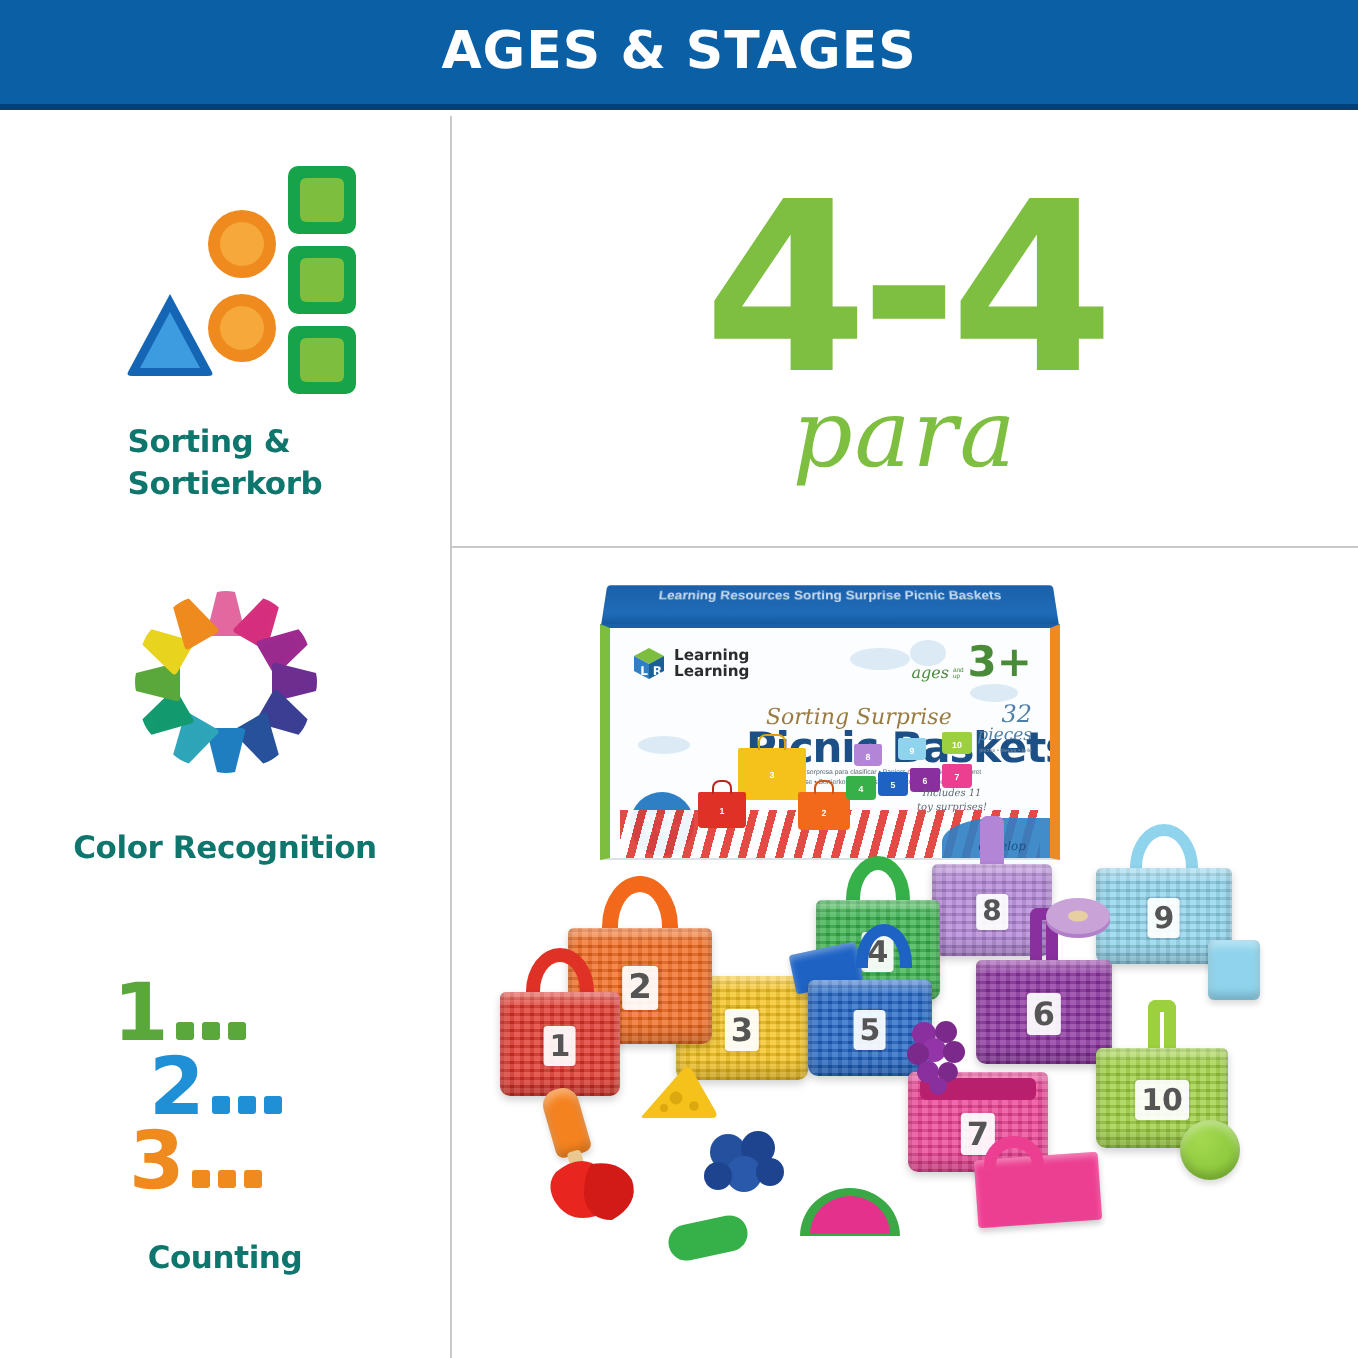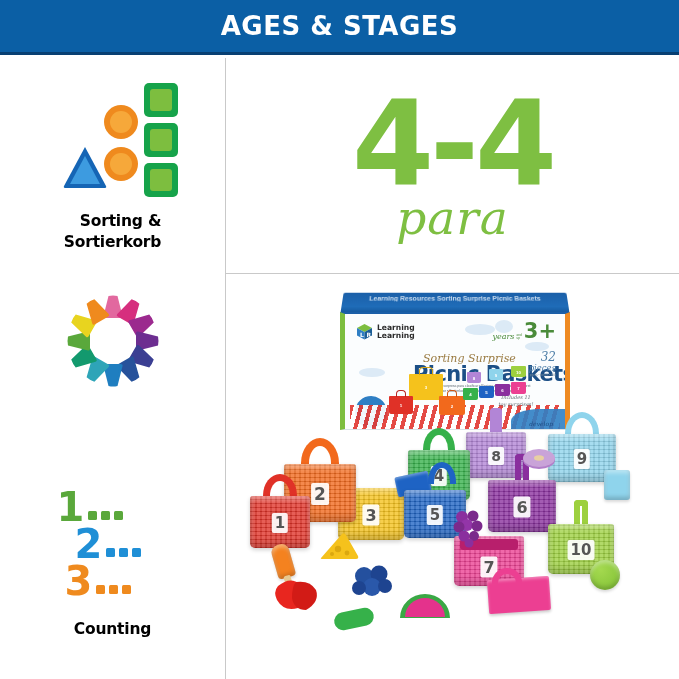--- a/index.html
+++ b/index.html
@@ -38,24 +38,24 @@
   #left-col {
     position:absolute; left:0; top:58px; width:225px; height:621px;
   }
   .skill {
     position:absolute; left:0; width:225px;
     display:flex; flex-direction:column; align-items:center;
   }
   .skill-art { height:135px; display:flex; align-items:center; justify-content:center; }
   .skill-label {
     margin-top:6px;
-    text-align:right;
+    text-align:left;
     font-size:15.5px;
     font-weight:bold;
-    color:#000000;
+    color:#0f766e;
     line-height:1.35;
     font-family:"DejaVu Sans", sans-serif;
     letter-spacing:-0.2px;
   }
 
   
   #age-panel {
     position:absolute; left:226px; top:58px; width:453px; height:215px;
     display:flex; flex-direction:column; align-items:center; justify-content:center;
   }
@@ -78,21 +78,21 @@
   }
 
   
   #product-panel {
     position:absolute; left:226px; top:274px; width:453px; height:405px;
     overflow:hidden;
   }
 
   
   #box {
-    position:absolute; left:74px; top:16px; width:230px; height:140px;margin-left:40px;
+    position:absolute; left:74px; top:16px; width:230px; height:140px;
   }
   #box-topband {
     position:absolute; left:0; top:0; width:100%; height:26px;
     background:linear-gradient(180deg,#1b5fa8 0%, #1f6cb8 60%, #0f4e8f 100%);
     transform: perspective(300px) rotateX(22deg);
     transform-origin: bottom center;
     border-radius:2px 2px 0 0;
   }
   #box-topband-text {
     position:absolute; left:8px; top:3px; right:8px;
@@ -367,20 +367,23 @@
           <div style="position: absolute; width: 22px; height: 24px; left: 11.5551px; top: 23px; transform: rotate(300deg);"><svg width="22" height="24" viewBox="0 0 22 24">
               <path d="M6.5 1 Q11 0 15.5 1 L20.5 21 Q21 23 18.5 23 L3.5 23 Q1 23 1.5 21 Z" fill="#e8d41f"></path>
               <path d="M8 6 Q11 5 14 6 L17.5 19.5 Q17.8 21 16 21 L6 21 Q4.2 21 4.5 19.5 Z" fill="#e8d41f" opacity=".45"></path>
             </svg></div>
           <div style="position: absolute; width: 22px; height: 24px; left: 24px; top: 10.5551px; transform: rotate(330deg);"><svg width="22" height="24" viewBox="0 0 22 24">
               <path d="M6.5 1 Q11 0 15.5 1 L20.5 21 Q21 23 18.5 23 L3.5 23 Q1 23 1.5 21 Z" fill="#ef8a1e"></path>
               <path d="M8 6 Q11 5 14 6 L17.5 19.5 Q17.8 21 16 21 L6 21 Q4.2 21 4.5 19.5 Z" fill="#ef8a1e" opacity=".45"></path>
             </svg></div>
         </div>
     </div>
+    <div class="skill-label">
+      <div>Color Recognition</div>
+    </div>
   </div>
 
   <div class="skill" style="top:420px;">
     <div class="skill-art">
       <div id="counting">
         <div class="cnt-row" style="left:4px; top:0px;">
           <span class="cnt-digit" style="color:#5aa83b;">1</span>
           <span class="cnt-dots">
             <i class="cnt-dot" style="background:#5aa83b;"></i>
               <i class="cnt-dot" style="background:#5aa83b;"></i>
@@ -441,21 +444,21 @@
             <text x="11.4" y="15.3" font-size="6" font-weight="bold" fill="#ffffff" font-family="DejaVu Sans">R</text>
           </svg>
         </div>
         <div id="logo-text">
           <div>Learning</div>
           <div>Learning</div>
         </div>
       </div>
 
       <div id="box-ages">
-        <span id="box-ages-word">years</span>
+        <span id="box-ages-word">ages</span>
         <span id="box-ages-small">
           <span style="display:block">and</span>
           <span style="display:block">up</span>
         </span>
         <span id="box-ages-num">3+</span>
       </div>
 
       <div id="box-script">Sorting Surprise</div>
       <div id="box-title">Picnic Baskets</div>
       <div id="box-sub">Cestas de picnic sorpresa para clasificar • Paniers de pique-nique tri et pret surprise • Sortierkorb Uberraschungen zum Sortieren</div>

